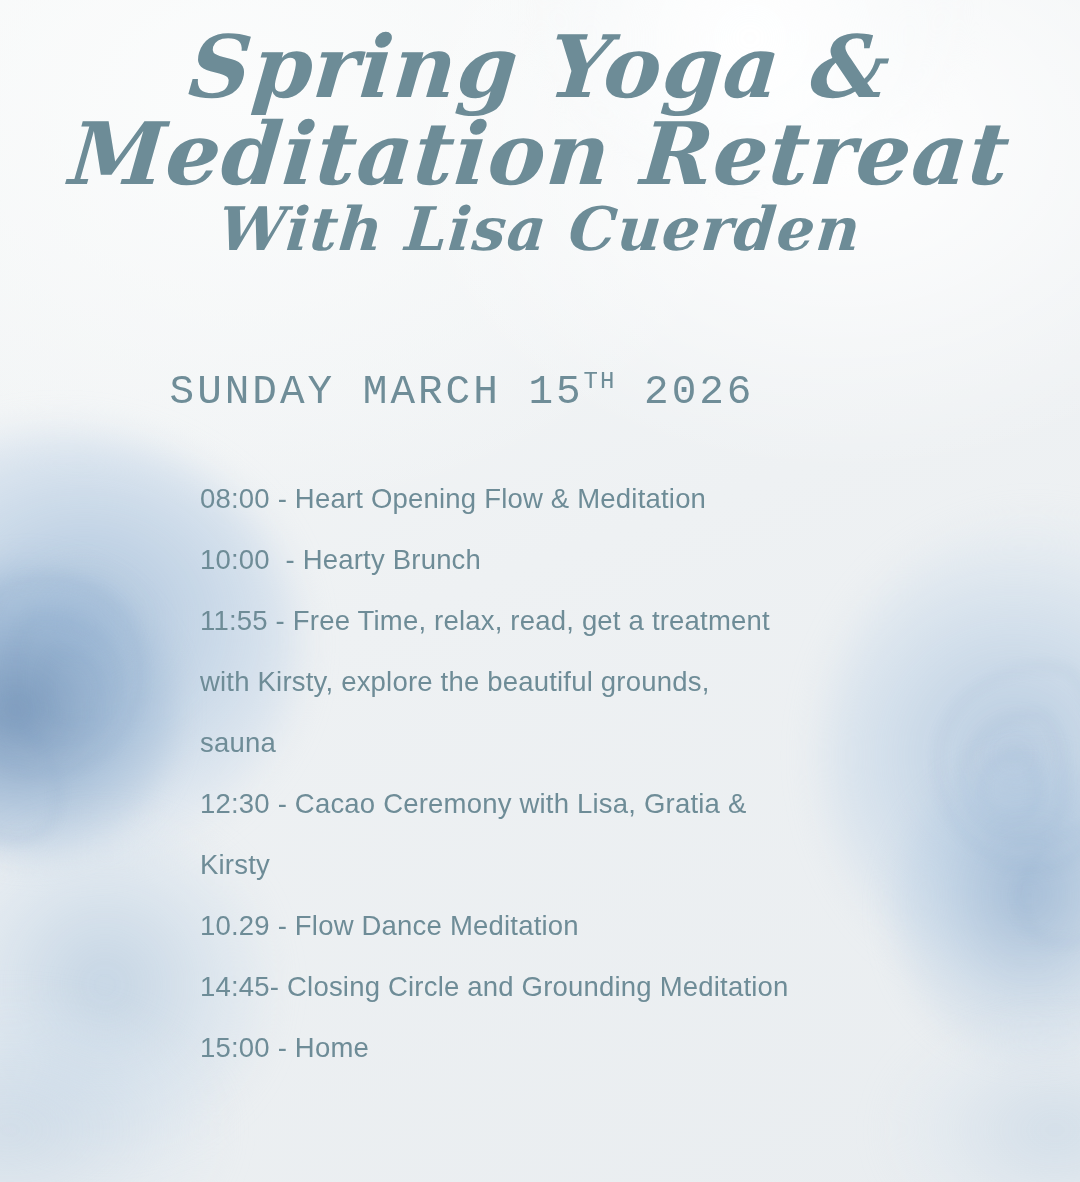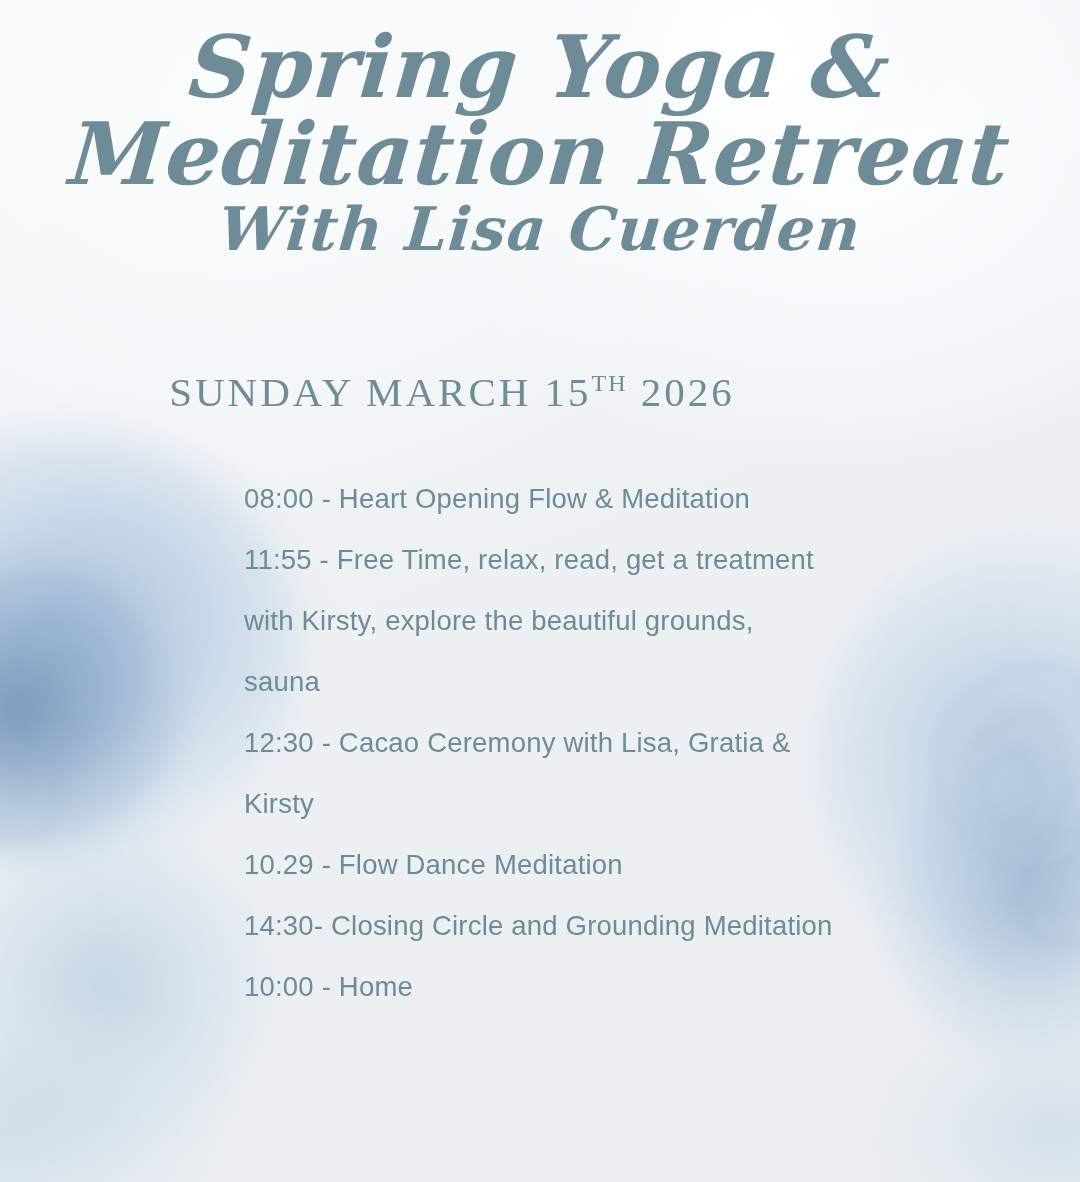--- a/index.html
+++ b/index.html
@@ -104,36 +104,36 @@
     transform: skewX(-5deg);
     margin-top: 6px;
   }
 
   .date-line {
     position: absolute;
     top: 368px;
     left: 0;
     width: 904px;
     text-align: center;
-    font-family: Liberation Serif, serif;
+    font-family: Liberation Mono, monospace;
     font-size: 41px;
     letter-spacing: 3px;
     color: #6f8d98;
+    padding-left: 10px;
   }
   .date-line sup {
     font-size: 24px;
     letter-spacing: 2px;
   }
 
   .schedule {
     position: absolute;
     top: 468px;
     left: 200px;
     width: 740px;
-    margin-left: 44px;
   }
   .sched-item {
     font-family: "Liberation Sans", sans-serif;
     font-size: 27.5px;
     line-height: 61px;
     color: #6e8c97;
     letter-spacing: 0.2px;
     white-space: pre-wrap;
   }
 </style>
@@ -174,23 +174,24 @@
     <div class="title-line title-2">Meditation Retreat</div>
     <div class="title-line title-3">With Lisa Cuerden</div>
   </div>
 
   <div class="date-line">
     <span>SUNDAY MARCH 15</span><sup>TH</sup> <span>2026</span>
   </div>
 
   <div class="schedule">
     <div class="sched-item">08:00 - Heart Opening Flow &amp; Meditation</div>
+    <div class="sched-item">10:00  - Hearty Brunch</div>
     <div class="sched-item">11:55 - Free Time, relax, read, get a treatment
 with Kirsty, explore the beautiful grounds,
 sauna</div>
     <div class="sched-item">12:30 - Cacao Ceremony with Lisa, Gratia &amp;
 Kirsty</div>
     <div class="sched-item">10.29 - Flow Dance Meditation</div>
-    <div class="sched-item">14:30- Closing Circle and Grounding Meditation</div>
-    <div class="sched-item">10:00 - Home</div>
+    <div class="sched-item">14:45- Closing Circle and Grounding Meditation</div>
+    <div class="sched-item">15:00 - Home</div>
   </div>
 
 </div>
 
 </body></html>

